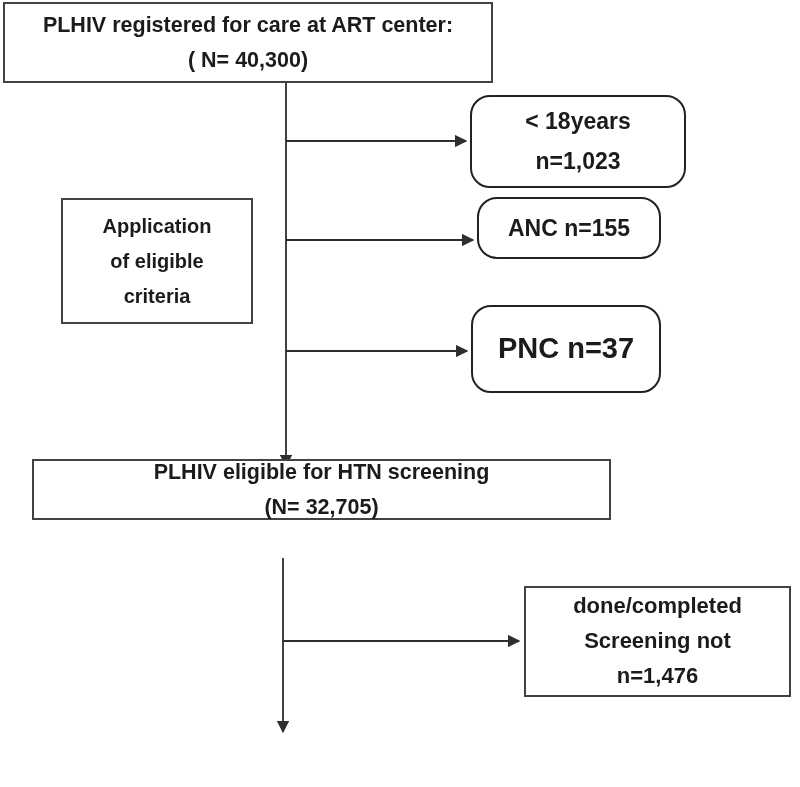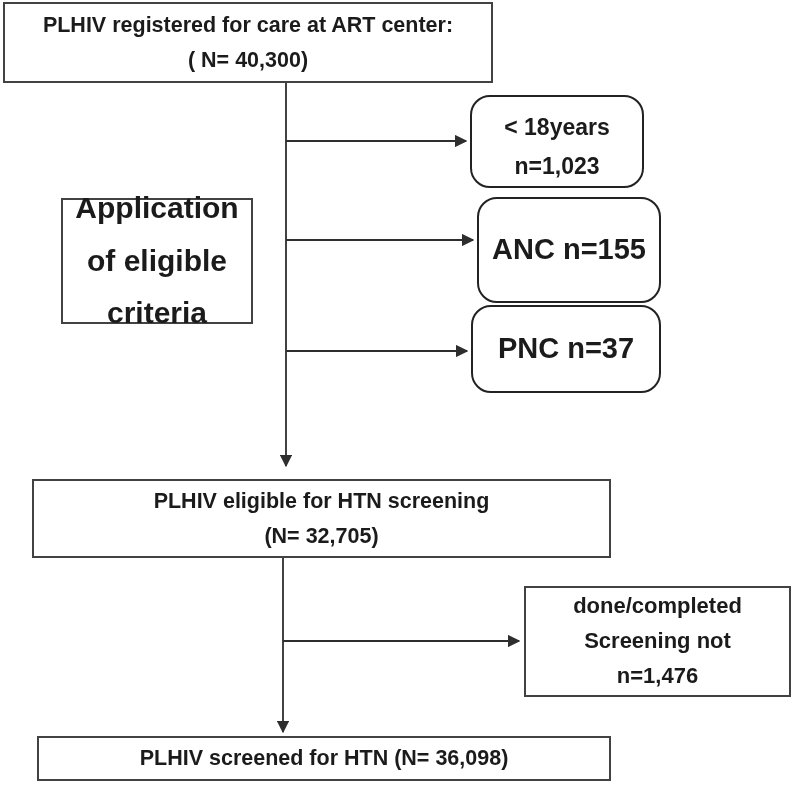--- a/index.html
+++ b/index.html
@@ -44,25 +44,25 @@
   .arrows line {
     stroke: var(--arrow, #2e2e2e);
     stroke-width: 1.8;
   }
   .arrowhead-shape {
     fill: var(--arrow, #2e2e2e);
   }
 
   
   .box-registered   { left: 3px;   top: 2px;   width: 490px; height: 81px;  font-size: 21.5px; line-height: 1.6;  }
-  .box-exclusion    { left: 61px;  top: 198px; width: 192px; height: 126px; font-size: 30px;   line-height: 1.75; }
-  .box-under18      { left: 470px; top: 95px;  width: 174px; height: 93px;  font-size: 23px;   line-height: 1.7; justify-content: flex-end;  }
-  .box-anc          { left: 477px; top: 197px; width: 184px; height: 106px;  font-size: 29px;   line-height: 1.5;  }
+  .box-exclusion    { left: 61px;  top: 198px; width: 192px; height: 126px; font-size: 20px;   line-height: 1.75; }
+  .box-under18      { left: 470px; top: 95px;  width: 216px; height: 93px;  font-size: 23px;   line-height: 1.7;  }
+  .box-anc          { left: 477px; top: 197px; width: 184px; height: 62px;  font-size: 23px;   line-height: 1.5;  }
   .box-pnc          { left: 471px; top: 305px; width: 190px; height: 88px;  font-size: 29px;   line-height: 1.5;  }
-  .box-eligible     { left: 32px;  top: 479px; width: 579px; height: 79px;  font-size: 21.5px; line-height: 1.62; text-align: center; }
+  .box-eligible     { left: 32px;  top: 459px; width: 579px; height: 61px;  font-size: 21.5px; line-height: 1.62; text-align: center; }
   .box-not-screened { left: 524px; top: 586px; width: 267px; height: 111px; font-size: 22px;   line-height: 1.58; }
   .box-screened     { left: 37px;  top: 736px; width: 574px; height: 45px;  font-size: 21.5px; line-height: 1.4;  }
 </style>
 </head>
 <body>
 
 <div class="canvas">
 
   <svg class="arrows" width="800" height="787" viewBox="0 0 800 787">
     <defs>
@@ -106,17 +106,14 @@
     <span>PLHIV eligible for HTN screening</span>
     <span>(N= 32,705)</span>
   </div>
 
   <div class="box box-not-screened">
     <span>done/completed</span>
     <span>Screening not</span>
     <span>n=1,476</span>
   </div>
 
-  <div class="box box-screened">
-    <span>PLHIV screened for HTN (N= 36,098)</span>
-  </div>
 
 </div>
 
 </body></html>

